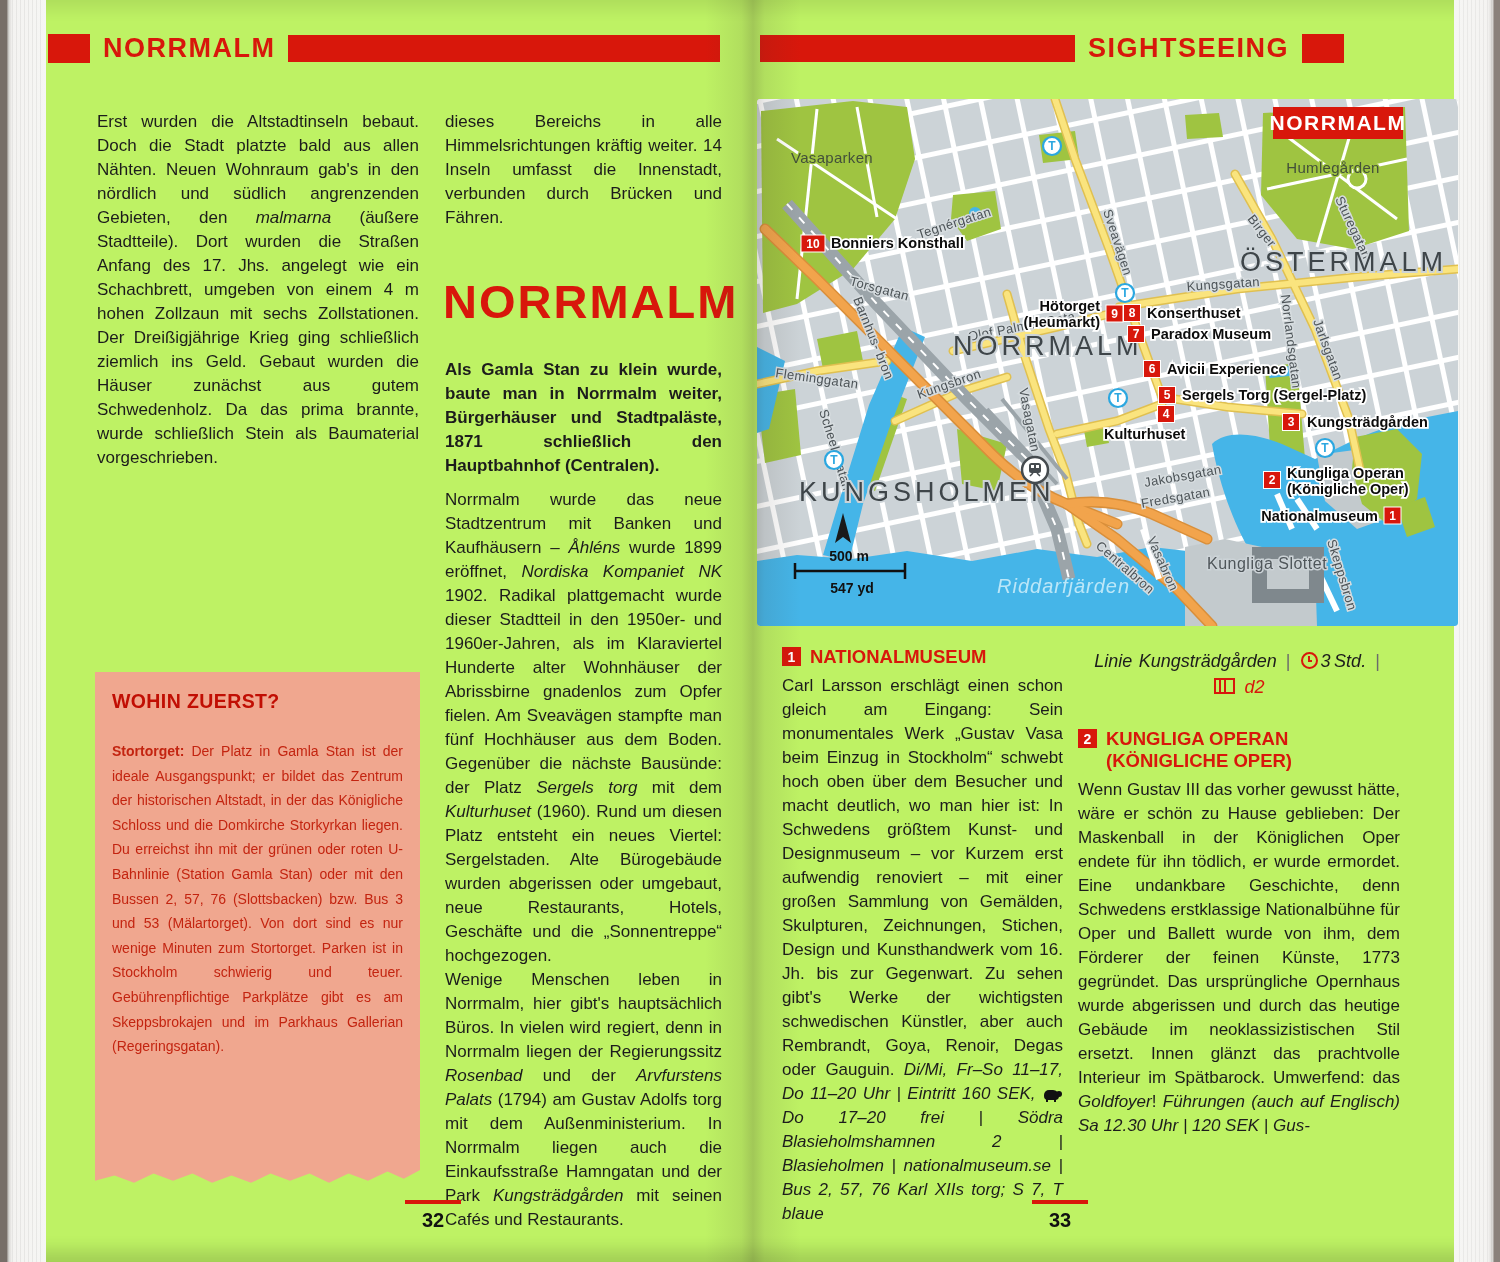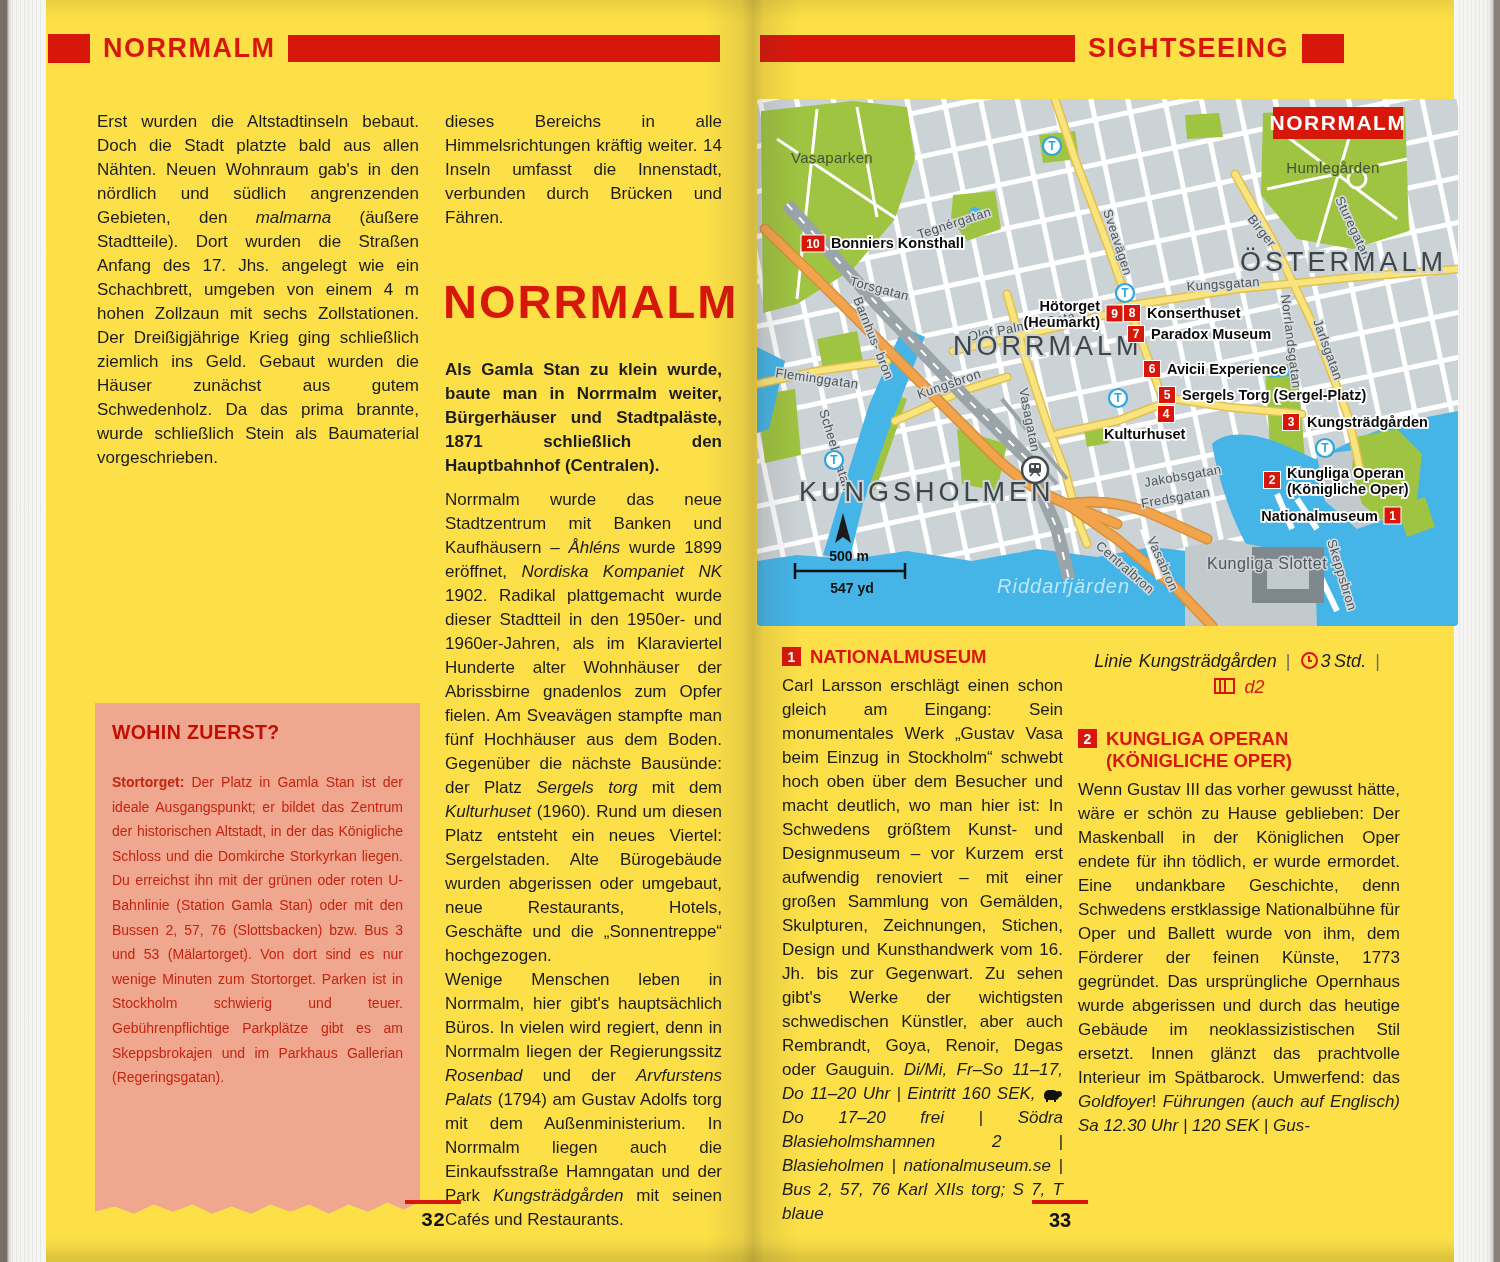--- a/index.html
+++ b/index.html
@@ -5,21 +5,21 @@
   :root{
     --red:#d8170b;
     --ink:#1c1c1c;
     --box-bg:#f0a78f;
     --box-ink:#c32410;
     --map-bg:#ccd3d7;
     --water:#45b5e8;
     --park:#9fc441;
   }
   html,body{margin:0;padding:0;background:#6f6660;}
-  .book{position:relative;width:1500px;height:1262px;background:#fde047;
+  .book{position:relative;width:1500px;height:1262px;background:#bef264;
         font-family:"Liberation Sans",sans-serif;color:var(--ink);overflow:hidden;
         box-shadow:inset 0 10px 14px rgba(0,0,0,.08), inset 0 -12px 16px rgba(0,0,0,.14);}
   
   .edge-left{position:absolute;left:0;top:0;bottom:0;width:46px;
      background:linear-gradient(90deg,#776e68 0,#776e68 7px,#cfcdca 8px,#f4f3f1 12px,#f6f6f4 46px);}
   .edge-left::after{content:"";position:absolute;left:8px;top:0;bottom:0;width:36px;
      background:repeating-linear-gradient(90deg,rgba(0,0,0,.06) 0 1px,rgba(0,0,0,0) 1px 4px);}
   .edge-right{position:absolute;right:0;top:0;bottom:0;width:46px;
      background:linear-gradient(270deg,#8a817b 0,#8a817b 6px,#d4d2cf 7px,#f4f3f1 12px,#f6f6f4 46px);}
   .edge-right::after{content:"";position:absolute;right:7px;top:0;bottom:0;width:34px;
@@ -42,21 +42,21 @@
   #col2{left:445px;top:110px;width:277px;}
   #col3{left:782px;top:646px;width:281px;}
   #col4{left:1078px;top:648px;width:322px;}
   i{font-style:italic;}
 
   .sec-h{margin:48px 0 32px -2px;font-size:47px;line-height:48px;font-weight:800;
          letter-spacing:2px;color:var(--red);text-align:left;}
   .lead{font-weight:bold;margin-bottom:10px !important;}
 
   
-  .infobox{position:absolute;left:95px;top:703px;width:325px;height:516px;background:var(--box-bg);
+  .infobox{position:absolute;left:95px;top:672px;width:325px;height:516px;background:var(--box-bg);
      padding:18px 17px 0 17px;box-sizing:border-box;color:var(--box-ink);
      clip-path:polygon(0 0,100% 0,100% 96.5%,95% 98.2%,90% 96.8%,84% 98.6%,78% 97.2%,72% 99%,66% 97.2%,60% 98.6%,54% 97.2%,48% 99%,42% 97.6%,36% 99%,30% 97.2%,24% 98.6%,18% 97.2%,12% 99%,6% 97.6%,0 98.6%);}
   .infobox h3{margin:0 0 26px 0;font-size:19.5px;letter-spacing:.4px;color:#c10e03;}
   .infobox .bx{font-size:14px;line-height:24.6px;text-align:justify;}
   .infobox b{font-weight:bold;}
 
   
   .eh{display:flex;align-items:flex-start;gap:9px;color:var(--red);font-weight:800;
       font-size:18.5px;line-height:22px;text-align:left;margin-bottom:6px;}
   .badge-n{flex:0 0 auto;width:19px;height:19px;background:var(--red);color:#fff;
@@ -387,21 +387,21 @@
 
   <div class="col" id="col4">
     <div class="infoline"><i>Linie  Kungsträdgården</i> <span class="sep">|</span> <span class="ic-clock"></span><i>3 Std.</i> <span class="sep">|</span><br><span class="ic-map red"></span> <i class="red">d2</i></div>
     <div class="eh">
       <span class="badge-n">2</span>
       <span>KUNGLIGA OPERAN (KÖNIGLICHE OPER)</span>
     </div>
     <p class="entry-body">Wenn Gustav III das vorher gewusst hätte, wäre er schön zu Hause geblieben: Der Maskenball in der Königlichen Oper endete für ihn tödlich, er wurde ermordet. Eine undankbare Geschichte, denn Schwedens erstklassige Nationalbühne für Oper und Ballett wurde von ihm, dem Förderer der feinen Künste, 1773 gegründet. Das ursprüngliche Opernhaus wurde abgerissen und durch das heutige Gebäude im neoklassizistischen Stil ersetzt. Innen glänzt das prachtvolle Interieur im Spätbarock. Umwerfend: das <i>Goldfoyer</i>! <i>Führungen (auch auf Englisch) Sa 12.30 Uhr | 120 SEK | Gus-</i></p>
   </div>
 
-  <div class="pnum" style="left:405px;top:1200px;font-family:Liberation Mono, monospace;">
+  <div class="pnum" style="left:405px;top:1200px;">
     <div class="pline"></div>
     <div>32</div>
   </div>
   <div class="pnum" style="left:1032px;top:1200px;">
     <div class="pline"></div>
     <div>33</div>
   </div>
 
   <div class="gutter"></div>
 </div>

